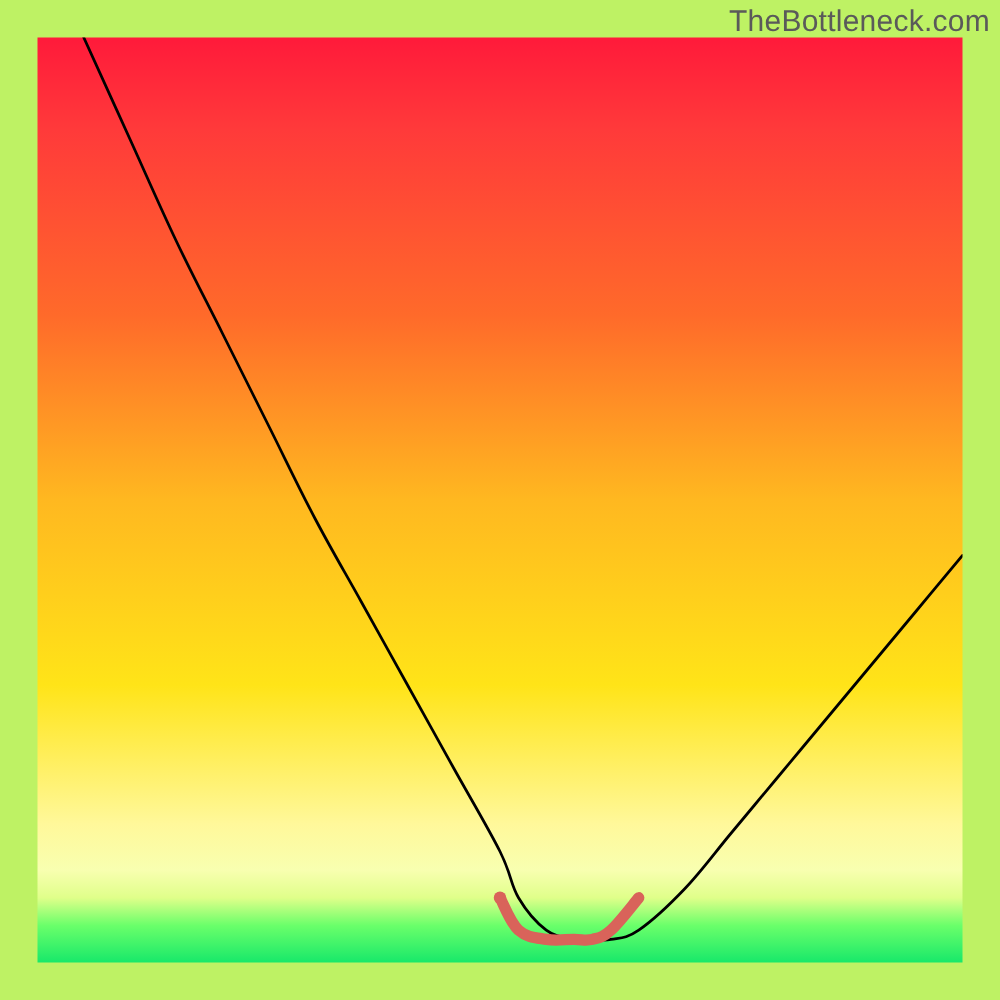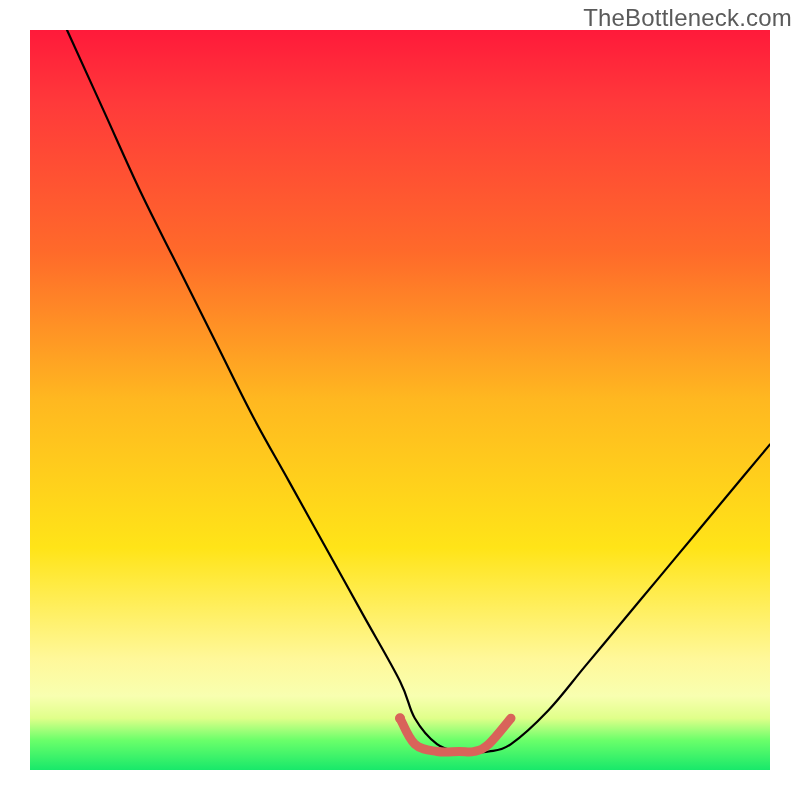--- a/index.html
+++ b/index.html
@@ -8,21 +8,21 @@
     width: 800px;
     height: 800px;
     background: #000;
     overflow: hidden;
     font-family: Arial, Helvetica, sans-serif;
   }
   .frame {
     position: relative;
     width: 800px;
     height: 800px;
-    background: #ffffff;
+    background: #bef264;
   }
   .plot-area {
     position: absolute;
     left: 30px;
     top: 30px;
     width: 740px;
     height: 740px;
     
     background: linear-gradient(
       to bottom,

